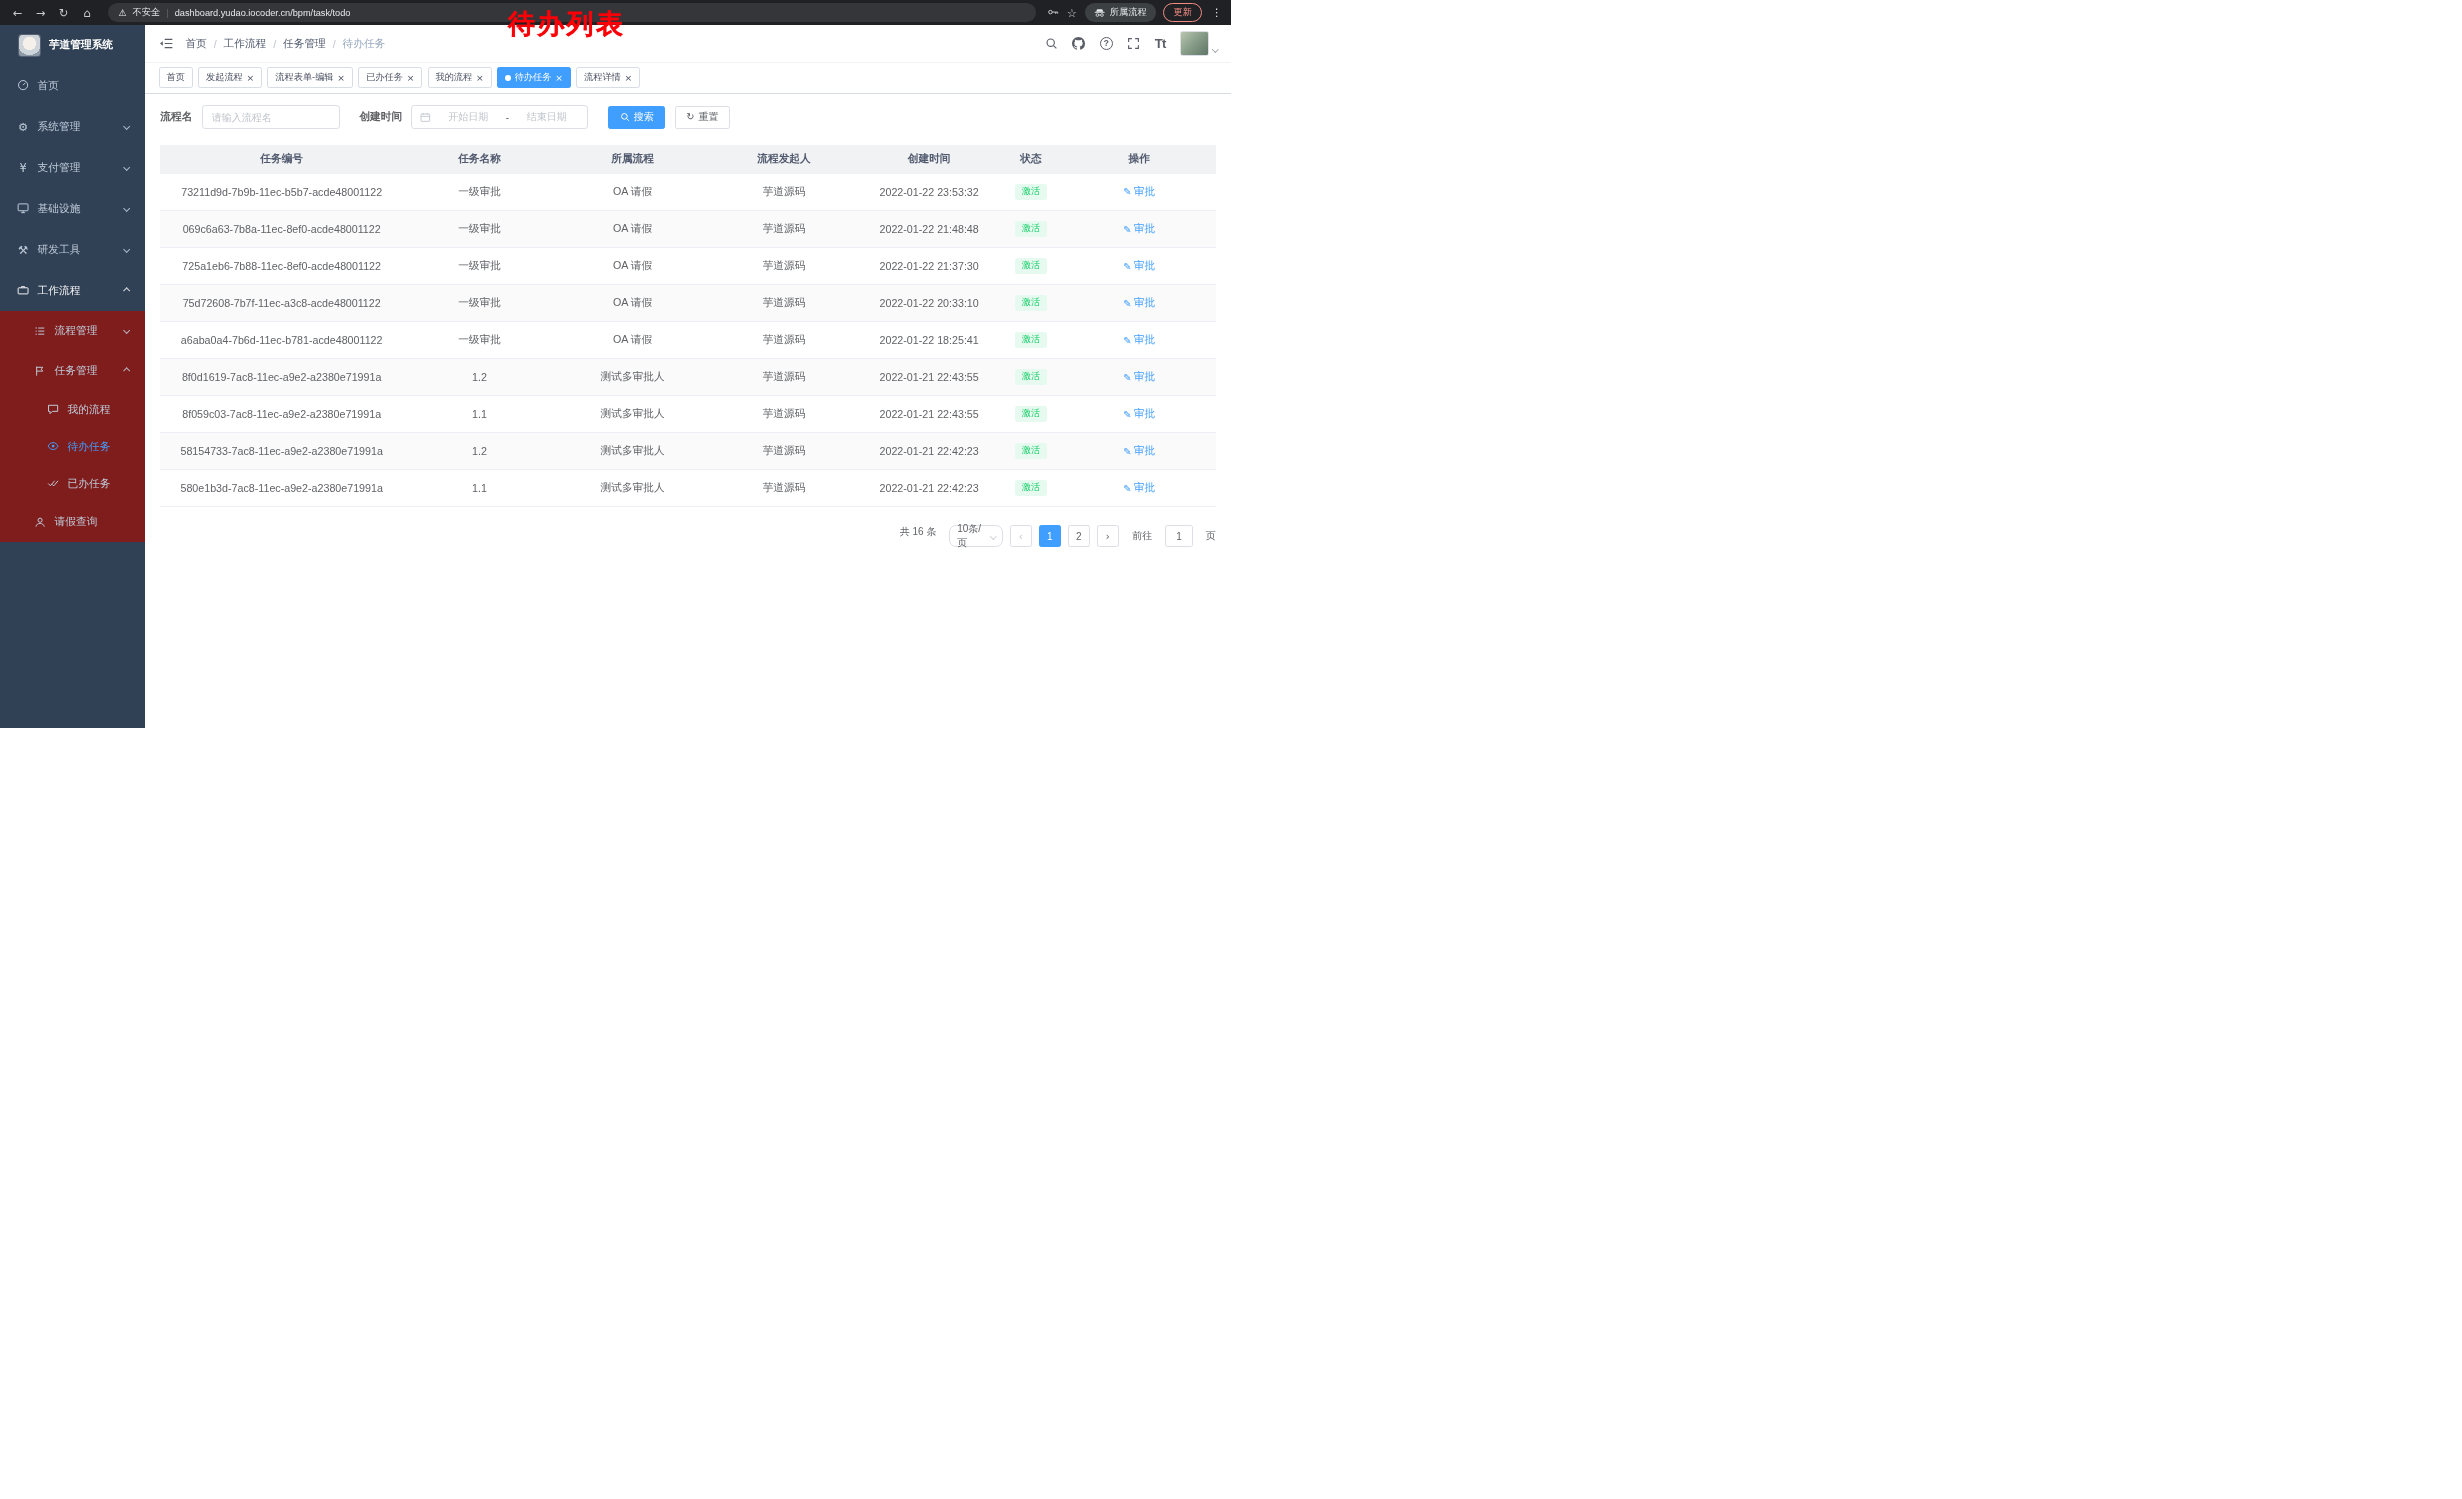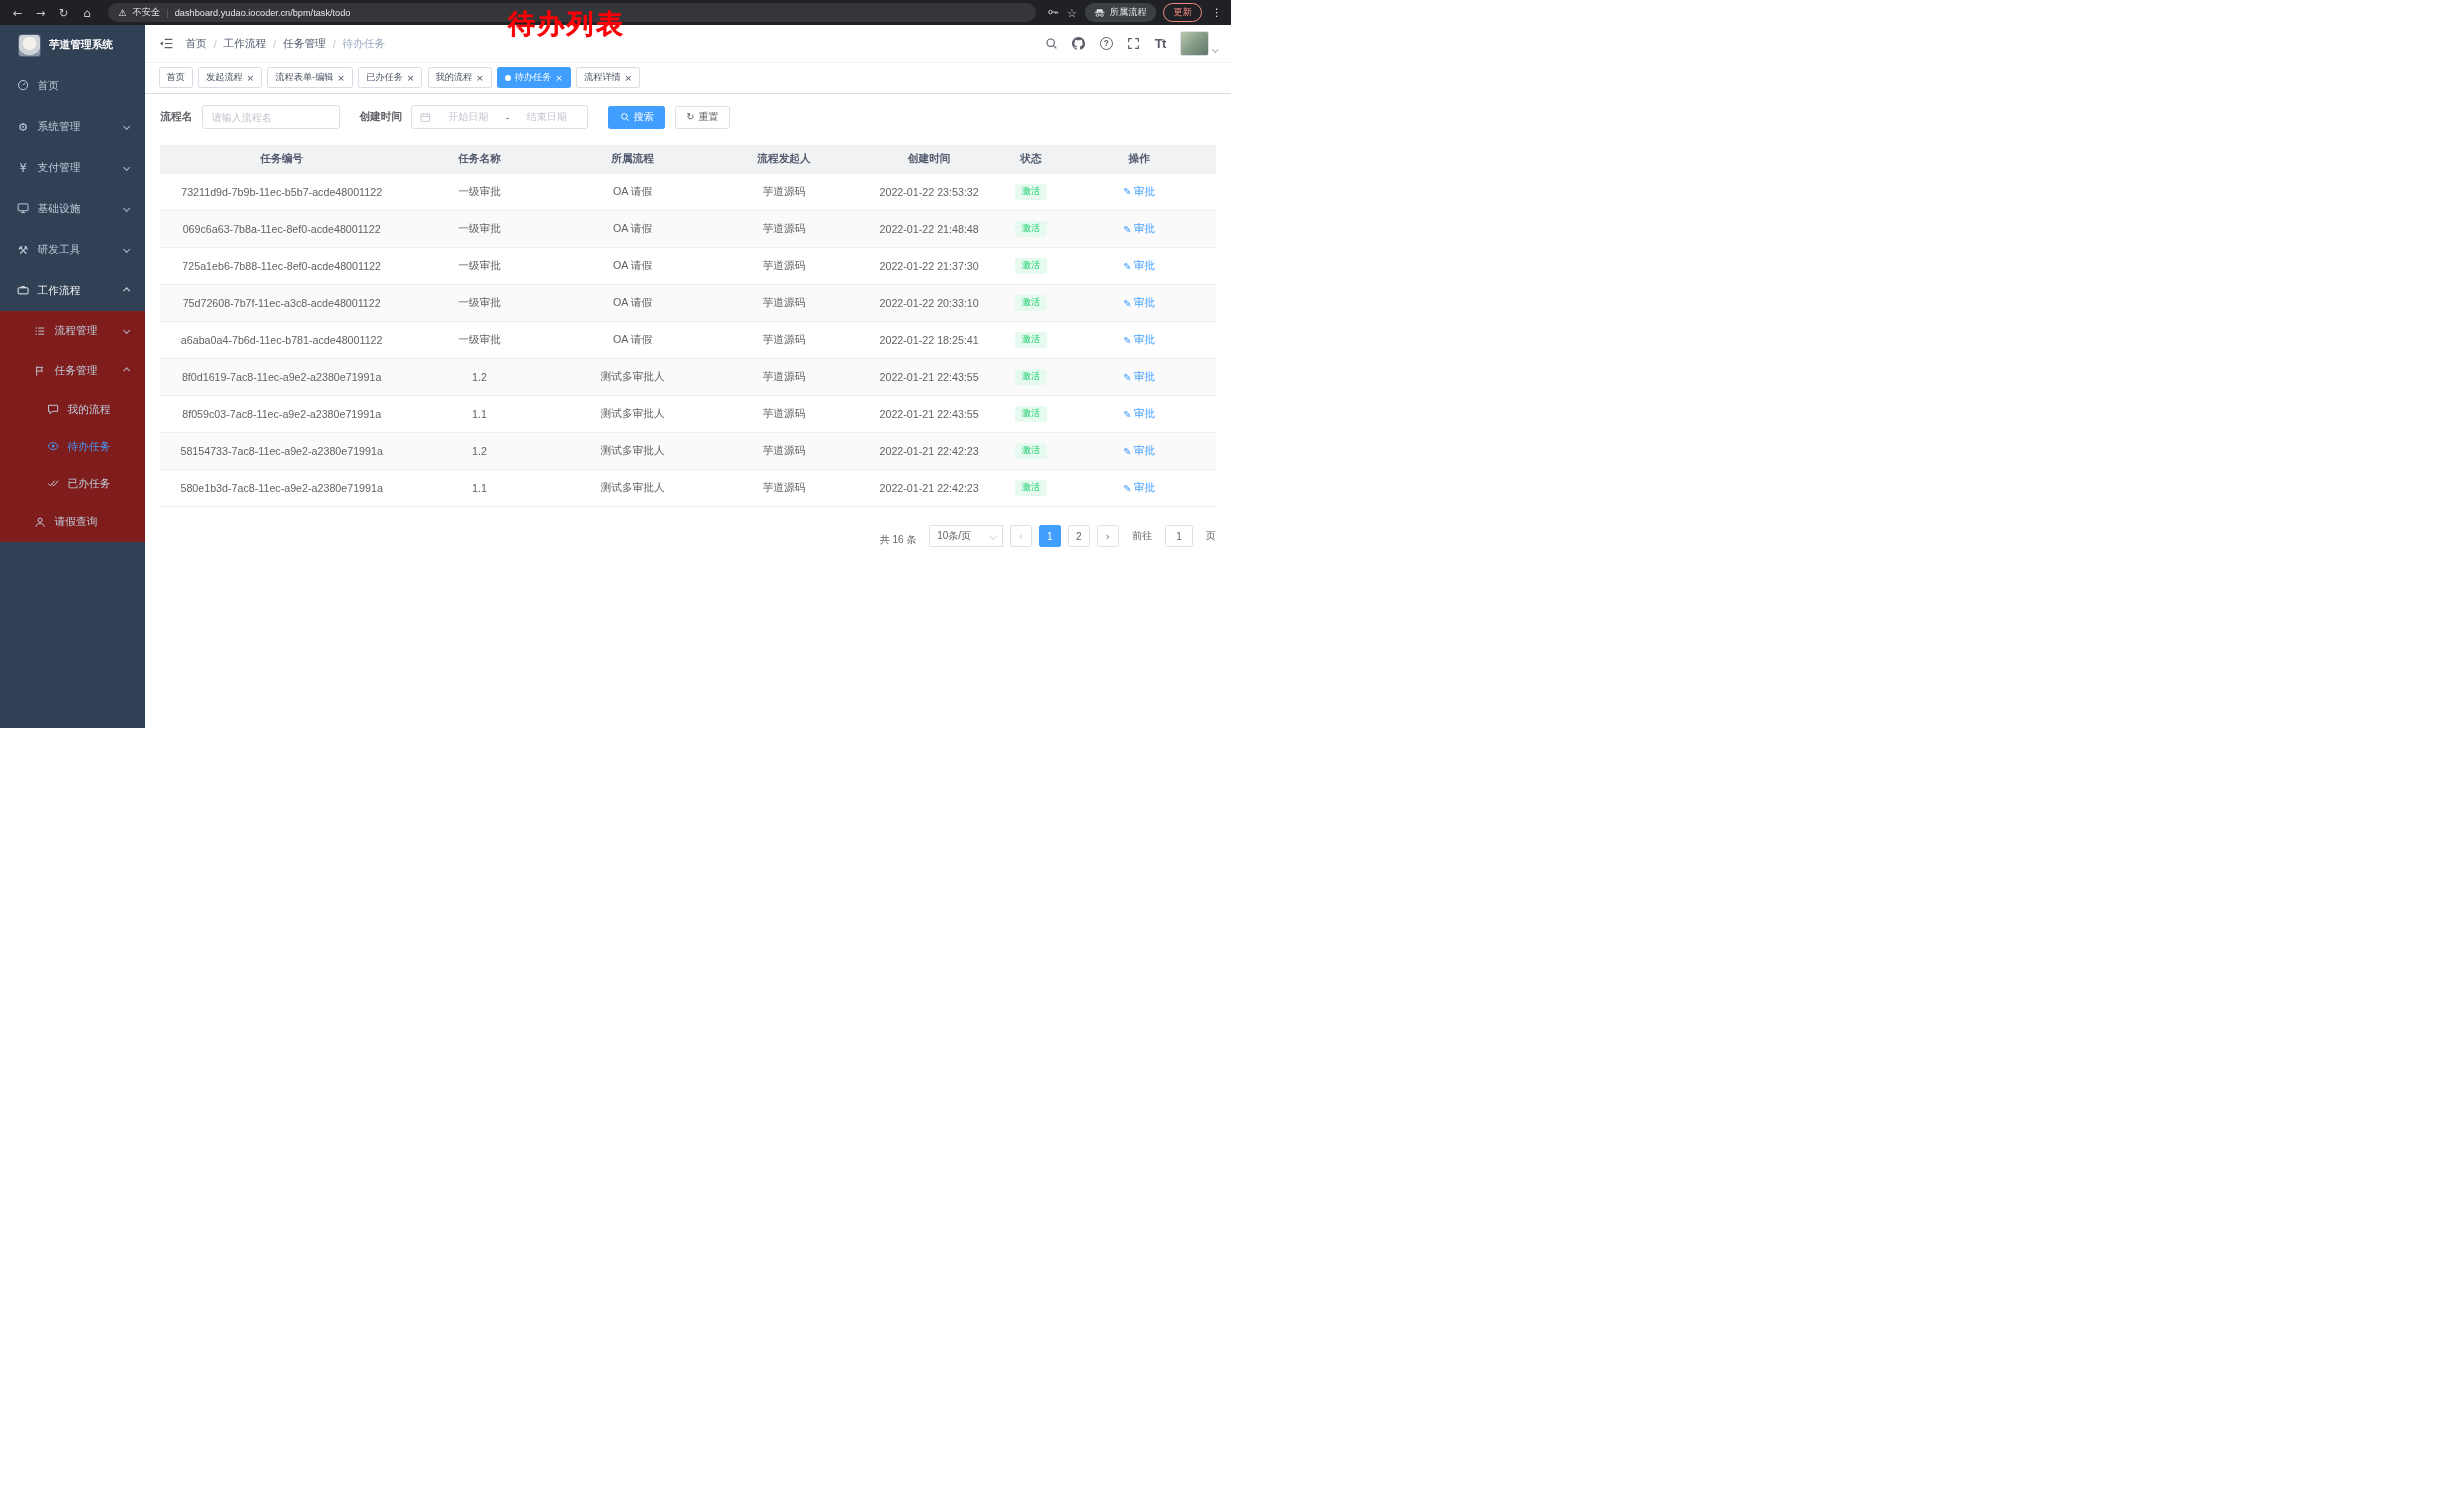--- a/index.html
+++ b/index.html
@@ -88,23 +88,23 @@
   
   table{width:100%;border-collapse:collapse;margin-top:15.3px;table-layout:fixed}
   thead th{background:#f1f2f4;height:29px;font-size:10.7px;font-weight:700;color:#515a6e;text-align:center}
   tbody td{height:37px;border-bottom:0.8px solid #ebeef5;font-size:10.7px;color:#606266;text-align:center;white-space:nowrap;overflow:hidden}
   tbody tr:nth-child(even){background:#fafafa}
   .badge{display:inline-block;padding:3.1px 6.9px;font-size:9.2px;border-radius:2.3px;background:#e7faf0;color:#13ce66;line-height:1}
   .action-link{color:#409eff;cursor:pointer;display:inline-flex;align-items:center;gap:2.3px;font-size:10.7px;text-decoration:none}
   .action-link .pencil{font-size:10px;font-family:"DejaVu Sans",sans-serif}
 
   
-  .pagination{display:flex;align-items:flex-end;justify-content:flex-end;gap:7.6px;margin-top:18.3px;font-size:10px;color:#606266}
+  .pagination{display:flex;align-items:flex-start;justify-content:flex-end;gap:7.6px;margin-top:18.3px;font-size:10px;color:#606266}
   .pg-total{margin-right:4.6px}
-  .pg-size{width:74px;height:21.4px;border:0.8px solid #dcdfe6;border-radius:0;display:flex;align-items:center;justify-content:space-between;padding:0 6.1px 0 7.6px;cursor:pointer}
+  .pg-size{width:54px;height:21.4px;border:0.8px solid #dcdfe6;border-radius:7px;display:flex;align-items:center;justify-content:space-between;padding:0 6.1px 0 7.6px;cursor:pointer}
   .pg-size .chev{margin:0;border-color:#c0c4cc;width:4.6px;height:4.6px}
   .pg-btn{min-width:21.4px;height:21.4px;border:0.8px solid #dcdfe6;border-radius:2.3px;background:#fff;display:flex;align-items:center;justify-content:center;cursor:pointer;font-size:10px;color:#606266;font-family:"DejaVu Sans",sans-serif}
   .pg-btn.disabled{color:#c0c4cc;cursor:default}
   .pg-num{min-width:21.4px;height:21.4px;border:0.8px solid #dcdfe6;border-radius:2.3px;background:#fff;display:flex;align-items:center;justify-content:center;cursor:pointer;font-size:10px}
   .pg-num.active{background:#409eff;border-color:#409eff;color:#fff;cursor:default}
   .pg-goto{display:flex;align-items:center;gap:13px;margin-left:6.1px}
   .goto-input{width:27.5px;height:21.4px;border:0.8px solid #dcdfe6;border-radius:2.3px;text-align:center;font-size:10px;color:#606266;outline:none;font-family:inherit}
 </style>
 </head>
 <body>

